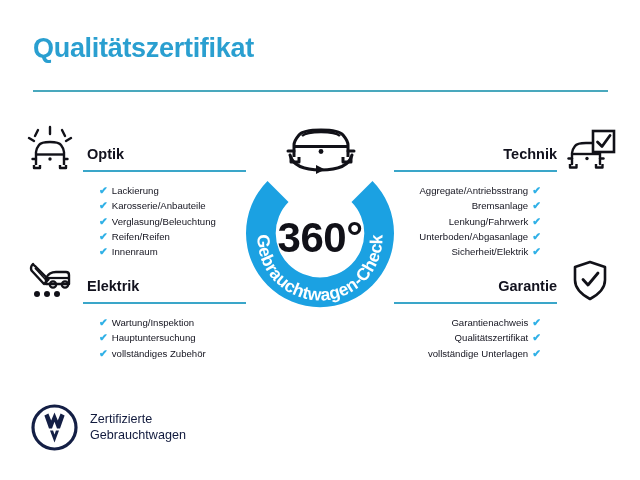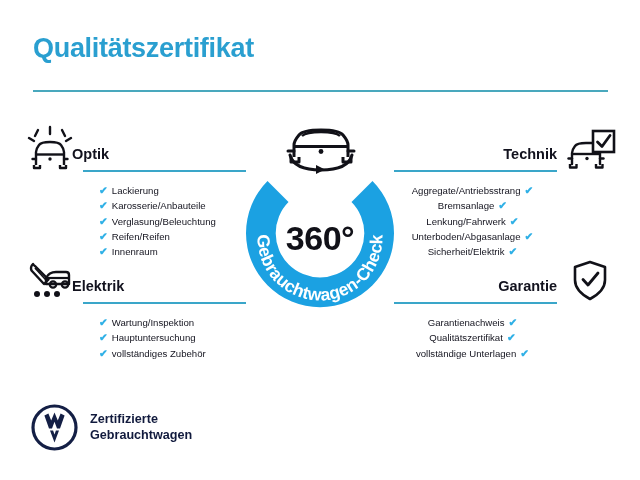--- a/index.html
+++ b/index.html
@@ -66,21 +66,21 @@
   .quad-right .quad-icon { right: 2px; }
 
   .quad-title {
     position: absolute;
     bottom: 14px;
     font-size: 14.5px;
     font-weight: bold;
     color: #12121e;
     white-space: nowrap;
   }
-  .quad-left .quad-title  { left: 52px; }
+  .quad-left .quad-title  { left: 67px; }
   .quad-right .quad-title { right: 63px; }
 
   .quad-rule {
     position: absolute;
     height: 2px;
     background: #3aa6c9;
     bottom: 4px;
   }
   .quad-left .quad-rule  { left: 63px; right: 6px; }
   .quad-right .quad-rule { left: 6px; right: 63px; }
@@ -93,21 +93,21 @@
     margin-top: 7px;
   }
   .items li {
     font-size: 9.6px;
     line-height: 15.3px;
     color: #14141f;
     white-space: nowrap;
     display: block;
   }
   .quad-left .items  { padding-left: 63px; text-align: left; }
-  .quad-right .items { padding-right: 63px; text-align: center; }
+  .quad-right .items { padding-right: 63px; text-align: right; }
 
   .chk {
     color: #2fb0e6;
     font-size: 10.5px;
     font-weight: bold;
     display: inline-block;
   }
   .quad-left .chk  { margin-right: 4px; }
   .quad-right .chk { margin-left: 4px; }
 
@@ -122,21 +122,21 @@
   .badge svg { display: block; }
   .badge-360 {
     position: absolute;
     left: 0;
     top: 0;
     width: 176px;
     height: 176px;
     display: flex;
     align-items: center;
     justify-content: center;
-    font-size: 34px;
+    font-size: 42px;
     font-weight: bold;
     color: #111118;
     letter-spacing: -0.5px;
     pointer-events: none;
   }
   .badge-car {
     position: absolute;
     left: 44px;
     top: -33px;
     width: 90px;
@@ -148,21 +148,21 @@
     position: absolute;
     left: 31px;
     top: 404px;
     display: flex;
     align-items: center;
   }
   .vw-mark { width: 47px; height: 47px; }
   .vw-text {
     margin-left: 12px;
     font-size: 12.6px;
-    font-weight: bold;
+    font-weight: normal;
     line-height: 15.5px;
     color: #111a3d;
     white-space: nowrap;
   }
 </style>
 </head>
 <body>
 
 <div class="page">
 

